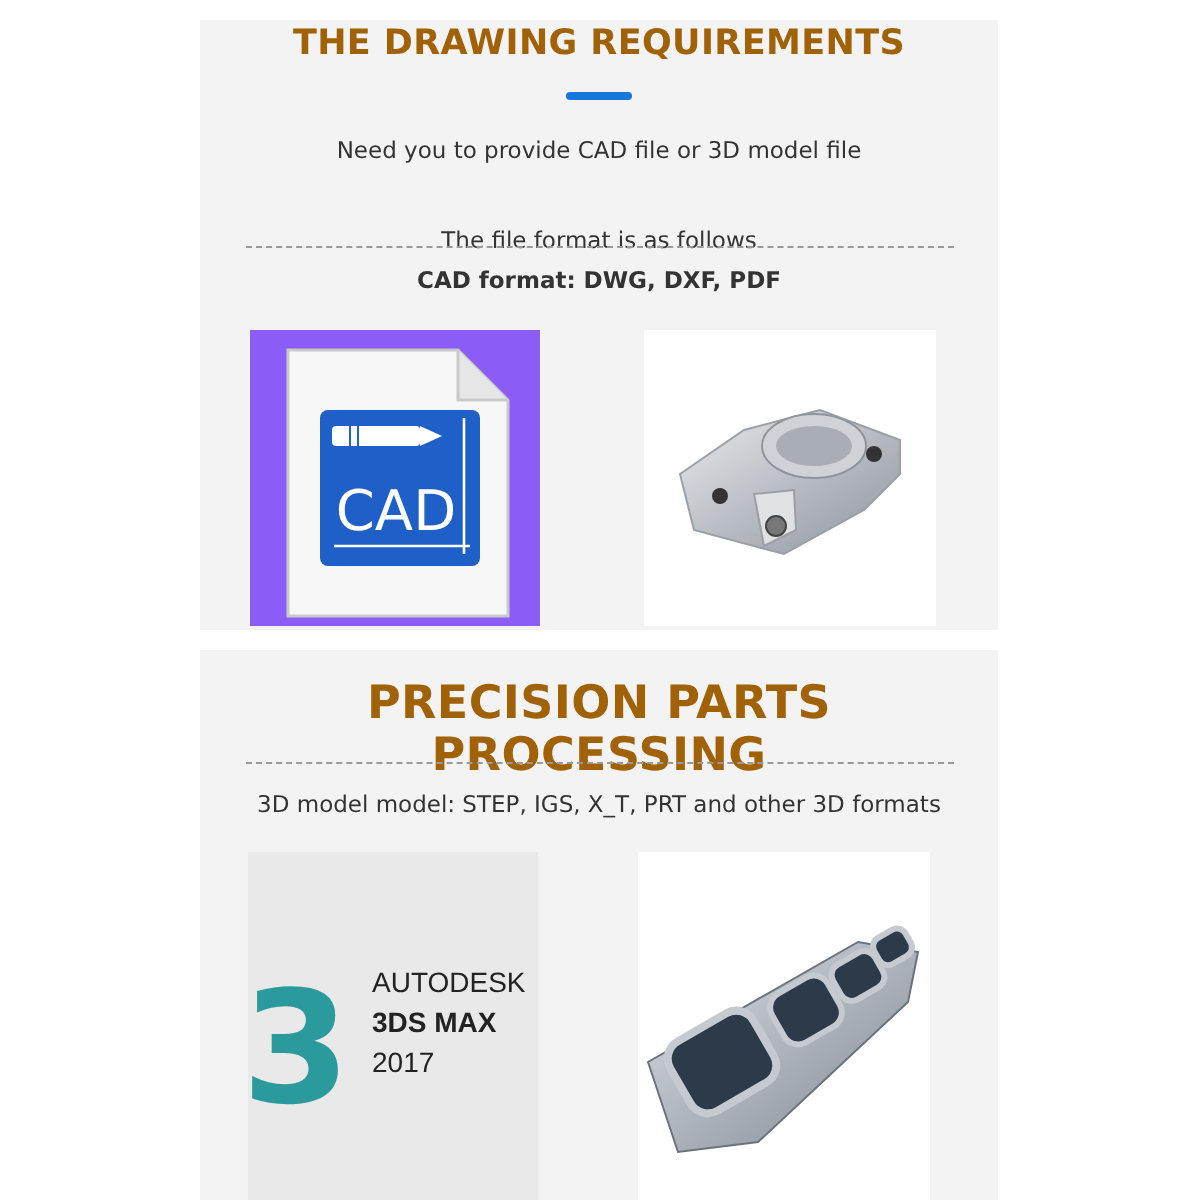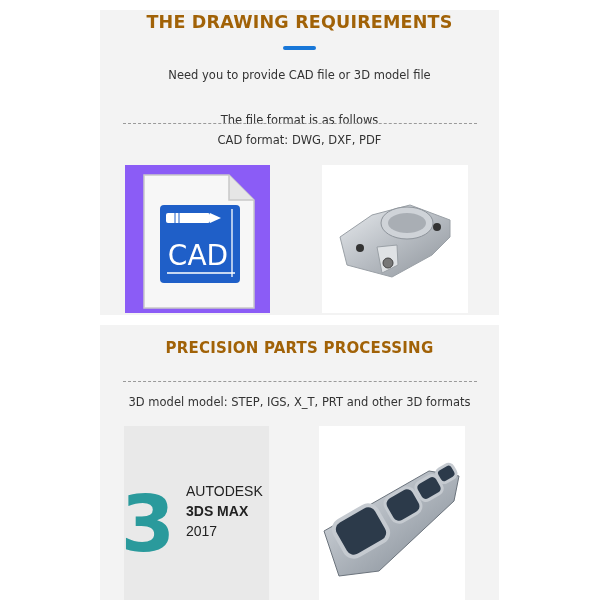--- a/index.html
+++ b/index.html
@@ -2,37 +2,37 @@
 <html><head>
 <meta charset="utf-8">
 <style>
   html,body{margin:0;padding:0;background:#ffffff;}
   body{width:600px;height:600px;position:relative;overflow:hidden;font-family:"DejaVu Sans","Liberation Sans",sans-serif;}
   .panel{position:absolute;left:100px;width:399px;background:#f3f3f3;}
   #p1{top:10px;height:305px;}
   #p2{top:325px;height:275px;}
   .title{position:absolute;left:0;right:0;text-align:center;font-family:"DejaVu Sans",sans-serif;font-weight:bold;color:#a16207;letter-spacing:0.2px;}
   #p1 .title{top:2px;font-size:17.5px;}
-  #p2 .title{top:14px;font-size:15px;}
+  #p2 .title{top:14px;font-size:23px;}
   .accent{position:absolute;left:183px;width:33px;height:4px;border-radius:2px;background:#1877d8;top:36px;}
   .txt{position:absolute;left:0;right:0;text-align:center;color:#333;font-size:11.5px;}
   .dash{position:absolute;left:23px;right:22px;border-top:1px dashed #9a9a9a;height:0;}
   .img{position:absolute;background:#fff;overflow:hidden;}
   svg{display:block;}
 </style>
 </head>
 <body>
 
 <div class="panel" id="p1">
   <div class="title">THE DRAWING REQUIREMENTS</div>
   <div class="accent"></div>
   <div class="txt" style="top:58px;">Need you to provide CAD file or 3D model file</div>
   <div class="txt" style="top:87px;margin-top:16px;">The file format is as follows</div>
   <div class="dash" style="top:113px;"></div>
-  <div class="txt" style="top:123px;">CAD format: DWG, DXF, PDF</div>
+  <div class="txt" style="top:123px;font-weight:bold;">CAD format: DWG, DXF, PDF</div>
 
   <div class="img" style="left:25px;top:155px;width:145px;height:148px;background:#8b5cf6;">
     <svg width="145" height="148" viewBox="0 0 145 148">
       <path d="M19 10 H104 L129 35 V143 H19 Z" fill="#f7f7f7" stroke="#c9c9c9" stroke-width="1.5"></path>
       <path d="M104 10 V35 H129" fill="#e6e6e6" stroke="#c9c9c9" stroke-width="1.5"></path>
       <rect x="35" y="40" width="80" height="78" rx="4" fill="#1f5fc8"></rect>
       <rect x="41" y="48" width="44" height="10" rx="2" fill="#fff"></rect>
       <polygon points="85,48 96,53 85,58" fill="#fff"></polygon>
       <line x1="50" y1="48" x2="50" y2="58" stroke="#1f5fc8" stroke-width="1"></line>
       <line x1="54" y1="48" x2="54" y2="58" stroke="#1f5fc8" stroke-width="1"></line>

